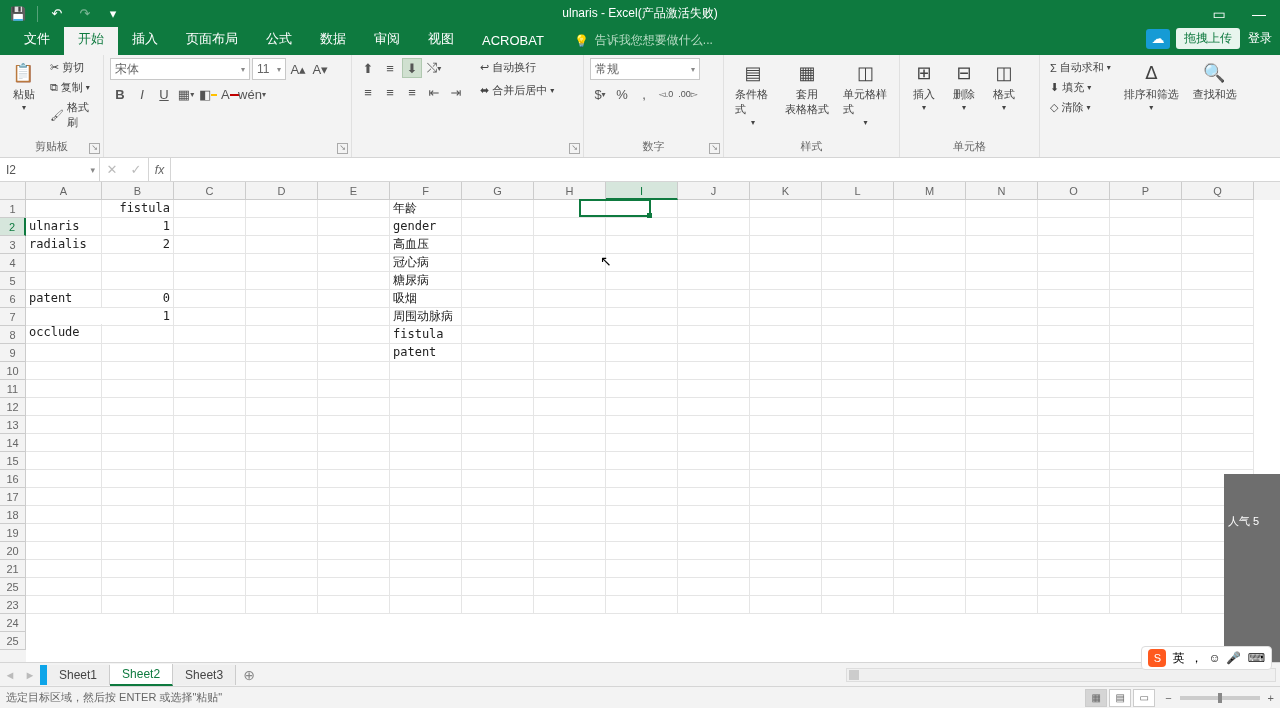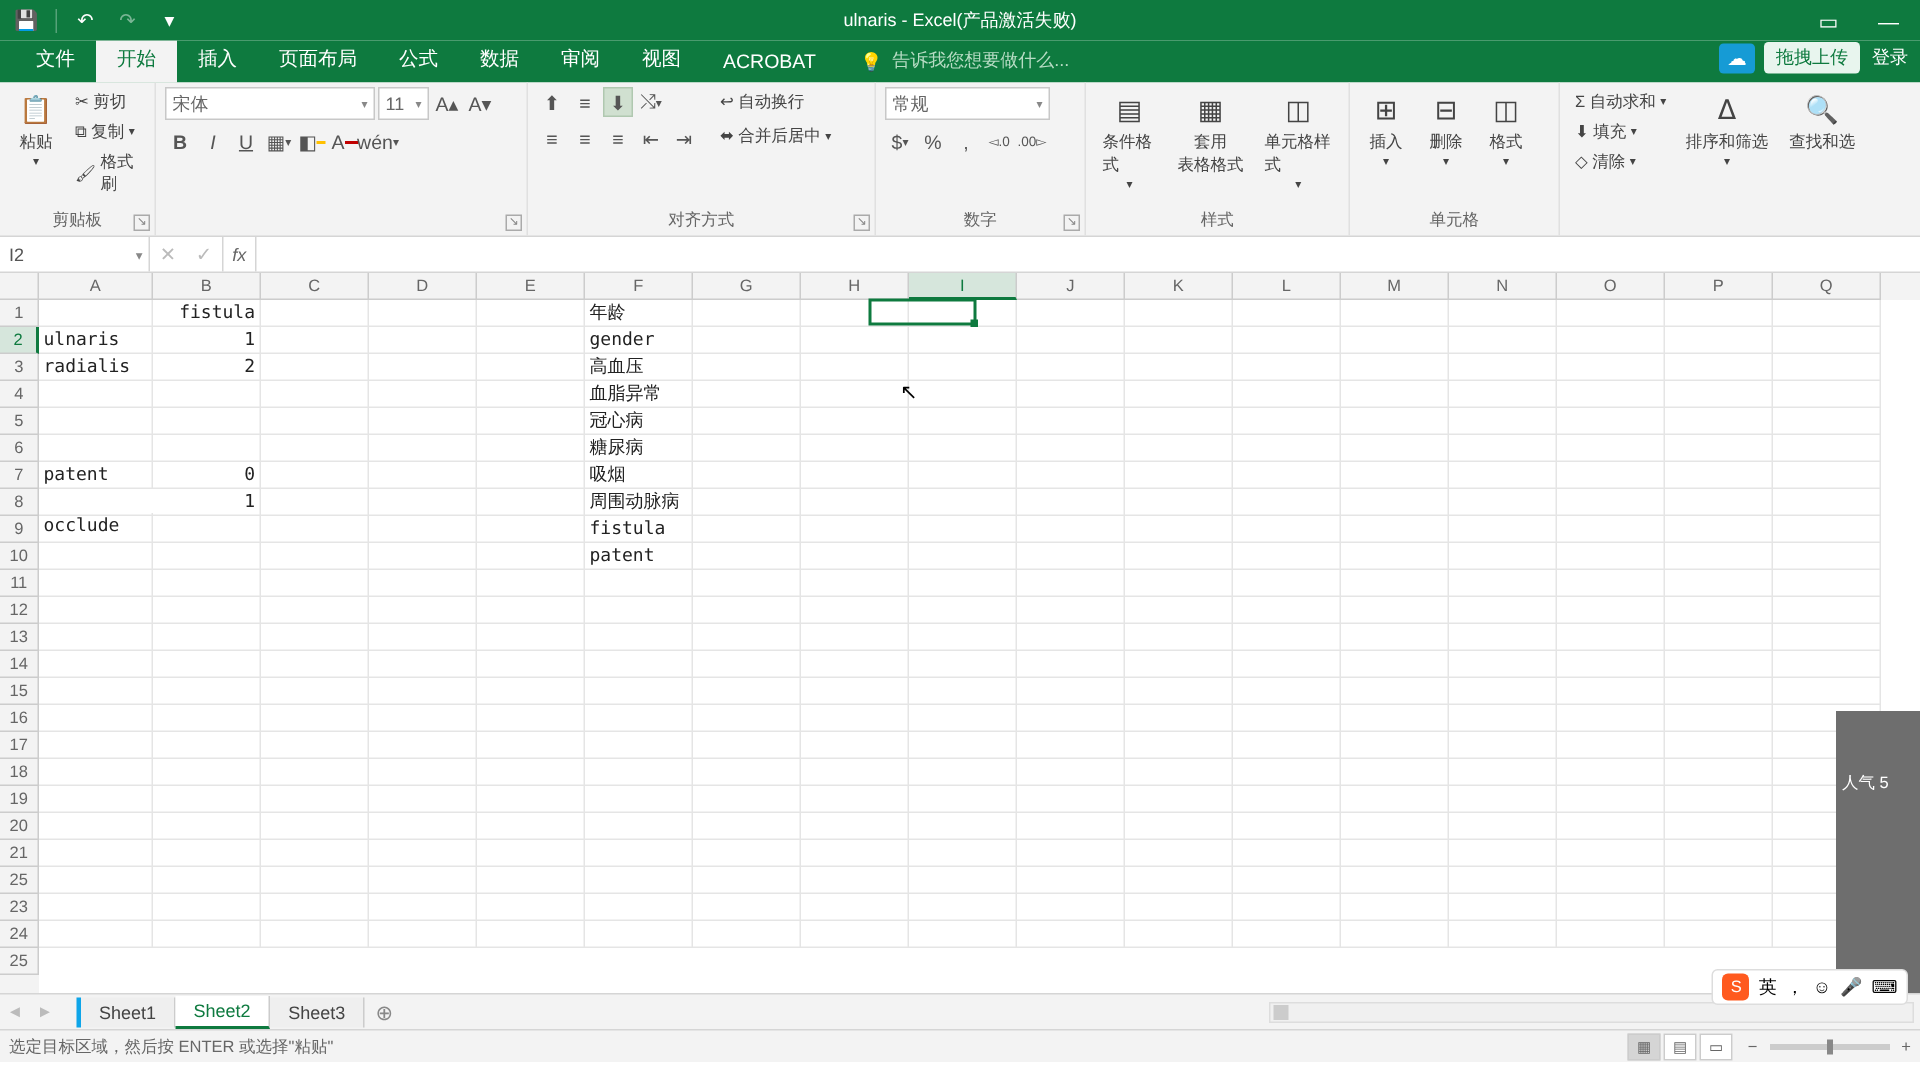--- a/index.html
+++ b/index.html
@@ -71,21 +71,21 @@
 .active-cell::after { content:""; position:absolute; right:-3px; bottom:-3px; width:5px; height:5px; background:#0e7a3f; }
 .cursor { position:absolute; left:600px; top:71px; font-size:14px; color:#000; pointer-events:none; }
 
 .side-panel { position:absolute; right:0; top:292px; width:56px; height:380px; background:#6e6e6e; color:#fff; font-size:11px; }
 .side-panel .lbl { padding:40px 4px 0; }
 
 
 .sheet-bar { height:24px; border-top:1px solid #d5d5d5; display:flex; align-items:center; background:#f3f3f3; font-size:12px; }
 .nav-ar { width:20px; text-align:center; color:#bbb; font-size:11px; }
 .stab { padding:3px 12px; border-right:1px solid #ccc; background:#efefef; color:#444; }
-.stab.first { border-left:3px solid #0ea5e9;margin-left:11px; }
+.stab.first { border-left:7px solid #0ea5e9; }
 .stab.active { background:#fff; color:#0e7a3f; border-bottom:2px solid #0e7a3f; }
 .add-sheet { width:26px; text-align:center; color:#888; font-size:14px; }
 .hscroll { flex:1; display:flex; align-items:center; justify-content:flex-end; padding-right:4px; }
 .hsb { width:430px; height:14px; background:#f0f0f0; border:1px solid #ddd; position:relative; }
 .hsb .thumb { position:absolute; left:2px; top:1px; width:10px; height:10px; background:#ccc; }
 
 
 .status { height:22px; background:#f3f3f3; border-top:1px solid #d5d5d5; display:flex; align-items:center; font-size:11px; color:#666; padding:0 6px; }
 .status-right { margin-left:auto; display:flex; align-items:center; gap:2px; }
 .view-btn { width:22px; height:18px; border:1px solid #ccc; display:flex; align-items:center; justify-content:center; font-size:10px; background:#fff; }
@@ -221,21 +221,20 @@
             <span>↩</span>
             <span>自动换行</span>
           </div>
         <div class="smbtn">
             <span>⬌</span>
             <span>合并后居中</span>
             <span style="font-size:8px">▾</span>
           </div>
       </div>
     </div>
-    <div class="group-label">对齐方式</div>
     <div class="dlaunch">↘</div>
   </div>
 
   <div class="group" style="width:140px">
     <div class="group-body stack" style="gap:4px">
       <div class="sel fmt-sel">
           <span>常规</span>
           <span class="dd">▾</span>
         </div>
       <div class="row">
@@ -442,39 +441,20 @@
         <div class="cell" style="width: 72px;"></div>
         <div class="cell" style="width: 72px;"></div>
         <div class="cell" style="width: 72px;"></div>
       </div>
       <div class="crow">
         <div class="cell" style="width: 76px;"></div>
         <div class="cell num" style="width: 72px;"></div>
         <div class="cell" style="width: 72px;"></div>
         <div class="cell" style="width: 72px;"></div>
         <div class="cell" style="width: 72px;"></div>
-        <div class="cell" style="width: 72px;">血脂异常</div>
-        <div class="cell" style="width: 72px;"></div>
-        <div class="cell" style="width: 72px;"></div>
-        <div class="cell" style="width: 72px;"></div>
-        <div class="cell" style="width: 72px;"></div>
-        <div class="cell" style="width: 72px;"></div>
-        <div class="cell" style="width: 72px;"></div>
-        <div class="cell" style="width: 72px;"></div>
-        <div class="cell" style="width: 72px;"></div>
-        <div class="cell" style="width: 72px;"></div>
-        <div class="cell" style="width: 72px;"></div>
-        <div class="cell" style="width: 72px;"></div>
-      </div>
-      <div class="crow">
-        <div class="cell" style="width: 76px;"></div>
-        <div class="cell num" style="width: 72px;"></div>
-        <div class="cell" style="width: 72px;"></div>
-        <div class="cell" style="width: 72px;"></div>
-        <div class="cell" style="width: 72px;"></div>
         <div class="cell" style="width: 72px;">冠心病</div>
         <div class="cell" style="width: 72px;"></div>
         <div class="cell" style="width: 72px;"></div>
         <div class="cell" style="width: 72px;"></div>
         <div class="cell" style="width: 72px;"></div>
         <div class="cell" style="width: 72px;"></div>
         <div class="cell" style="width: 72px;"></div>
         <div class="cell" style="width: 72px;"></div>
         <div class="cell" style="width: 72px;"></div>
         <div class="cell" style="width: 72px;"></div>

